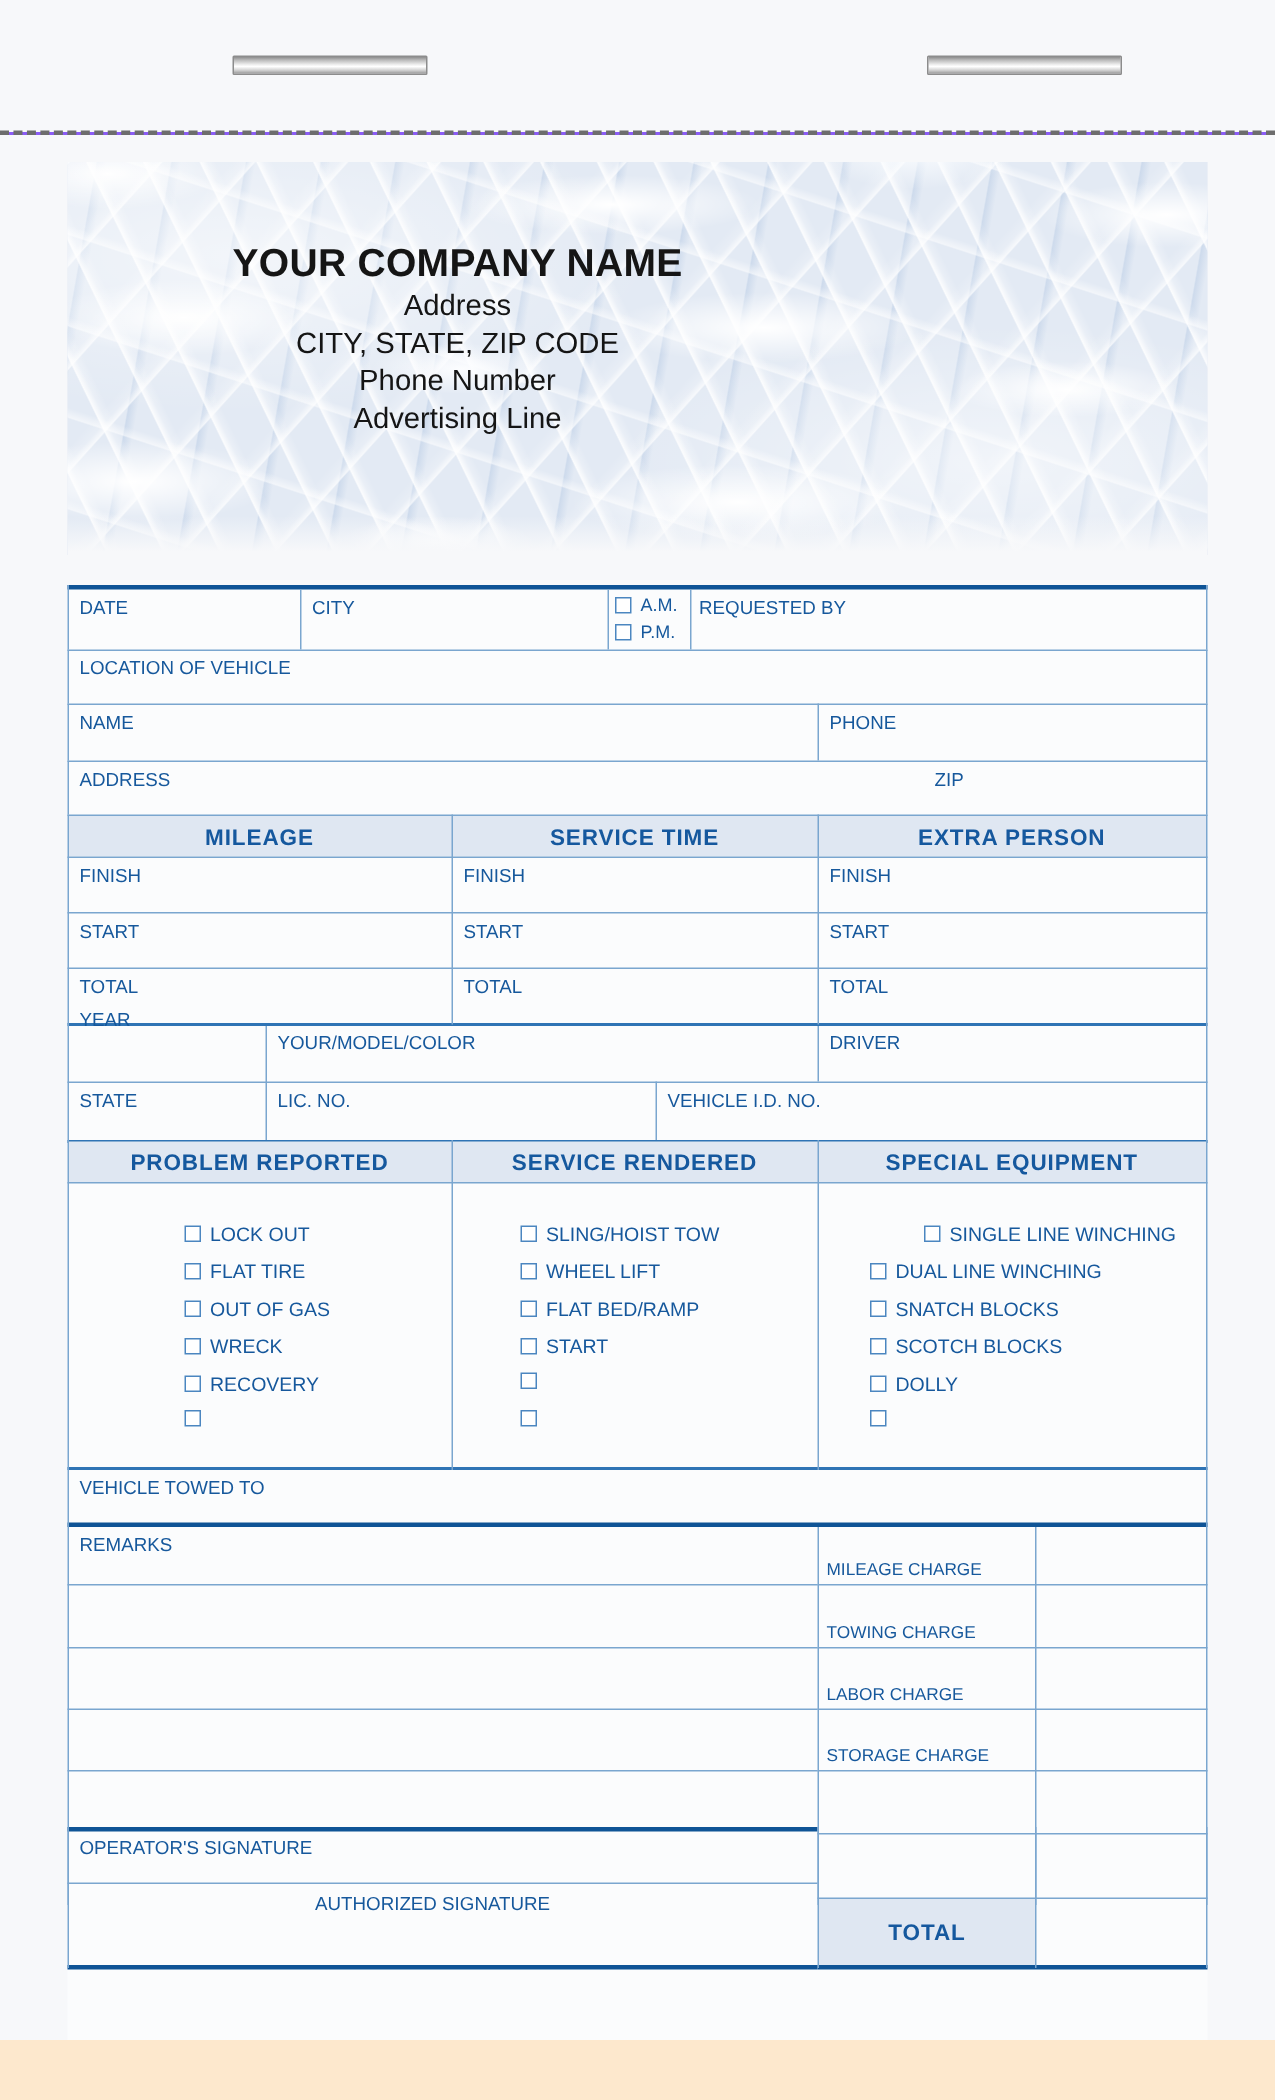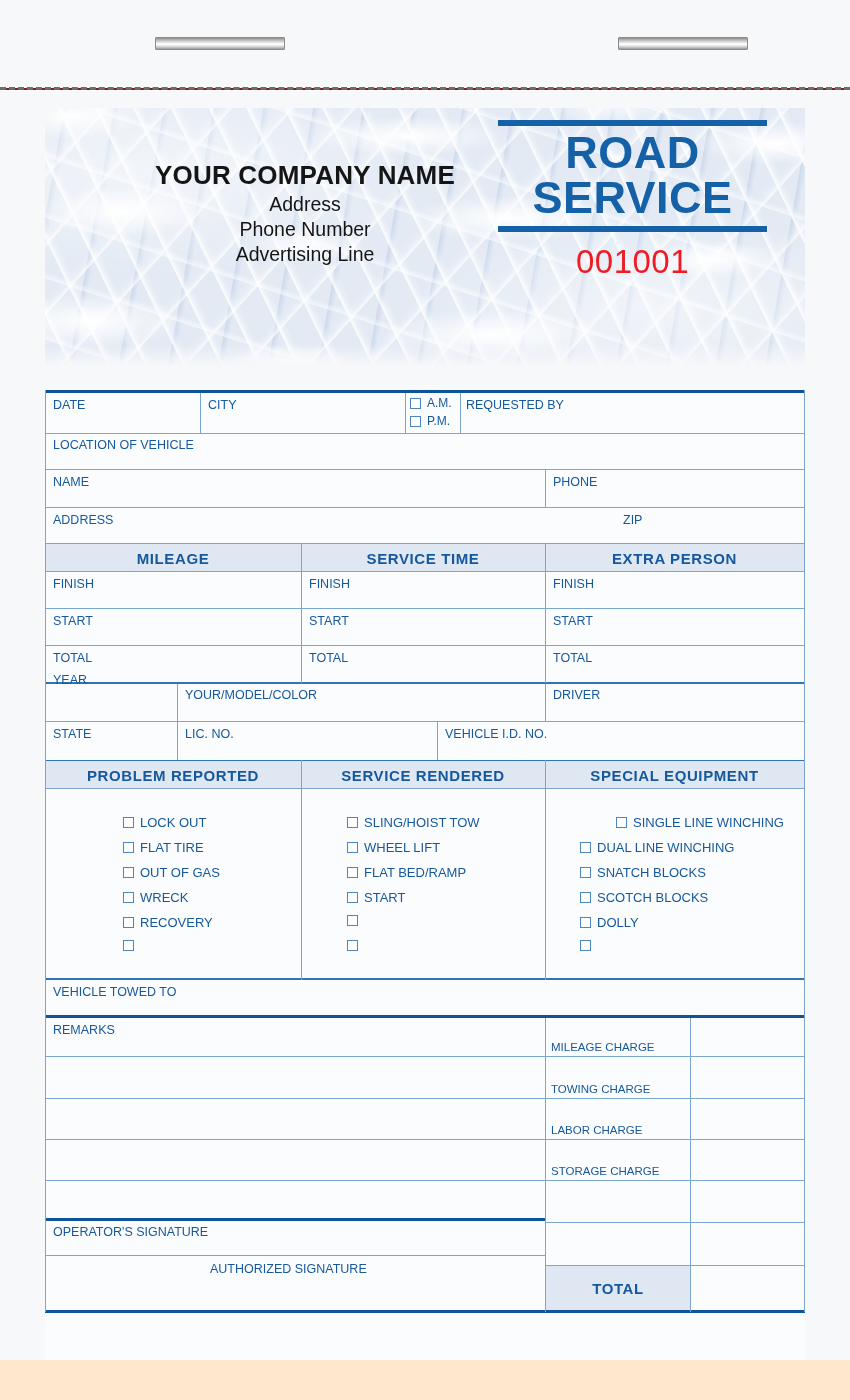--- a/index.html
+++ b/index.html
@@ -10,21 +10,21 @@
   body {
     width: 850px; height: 1400px;
     position: relative;
     font-family: "Liberation Sans", sans-serif;
     overflow: hidden;
   }
 
   #page {
     position: absolute;
     inset: 0;
-    background: #7f1d1d;
+    background: #8b5cf6;
   }
 
   
   .bind-strip {
     position: absolute;
     top: 0; left: 0; right: 0;
     height: 88px;
     background: #f7f8fa;
   }
   .staple {
@@ -270,33 +270,25 @@
 
   <div id="sheet">
 
     <div class="letterhead">
       <div class="marble"></div>
       <div class="lh-fade"></div>
 
       <div class="company-block">
         <div class="company-name">YOUR COMPANY NAME</div>
         <div class="company-line">Address</div>
+        <div class="company-line">CITY, STATE, ZIP CODE</div>
         <div class="company-line">Phone Number</div>
         <div class="company-line">Advertising Line</div>
       </div>
 
-      <div class="rs-block">
-        <div class="rs-rule"></div>
-        <div class="rs-title">
-          <div>ROAD</div>
-          <div>SERVICE</div>
-        </div>
-        <div class="rs-rule"></div>
-        <div class="rs-num">001001</div>
-      </div>
     </div>
 
     <div id="form">
       <div class="tbl">
 
         <div class="cellbg" style="left:0;top:0;width:760px;height:970px;"></div>
 
         <div class="hline thick" style="top:0;"></div>
         <div class="hline" style="top:43px;"></div>
         <div class="vline" style="left:0;top:0;height:43px;"></div>

